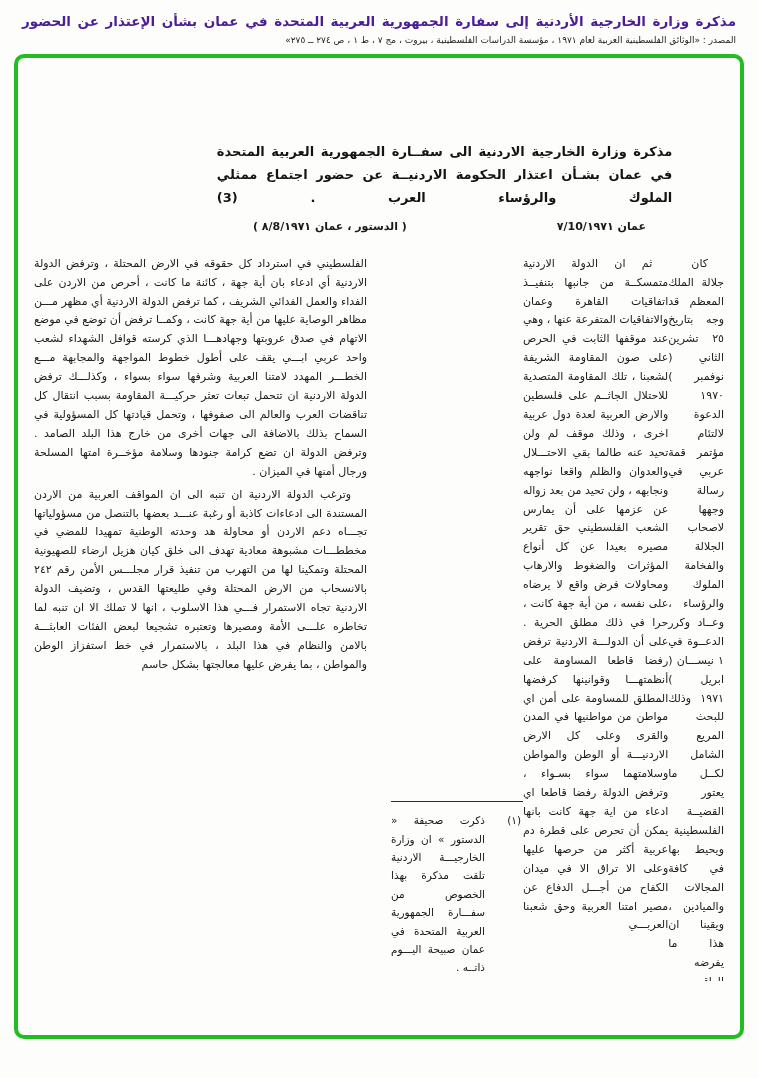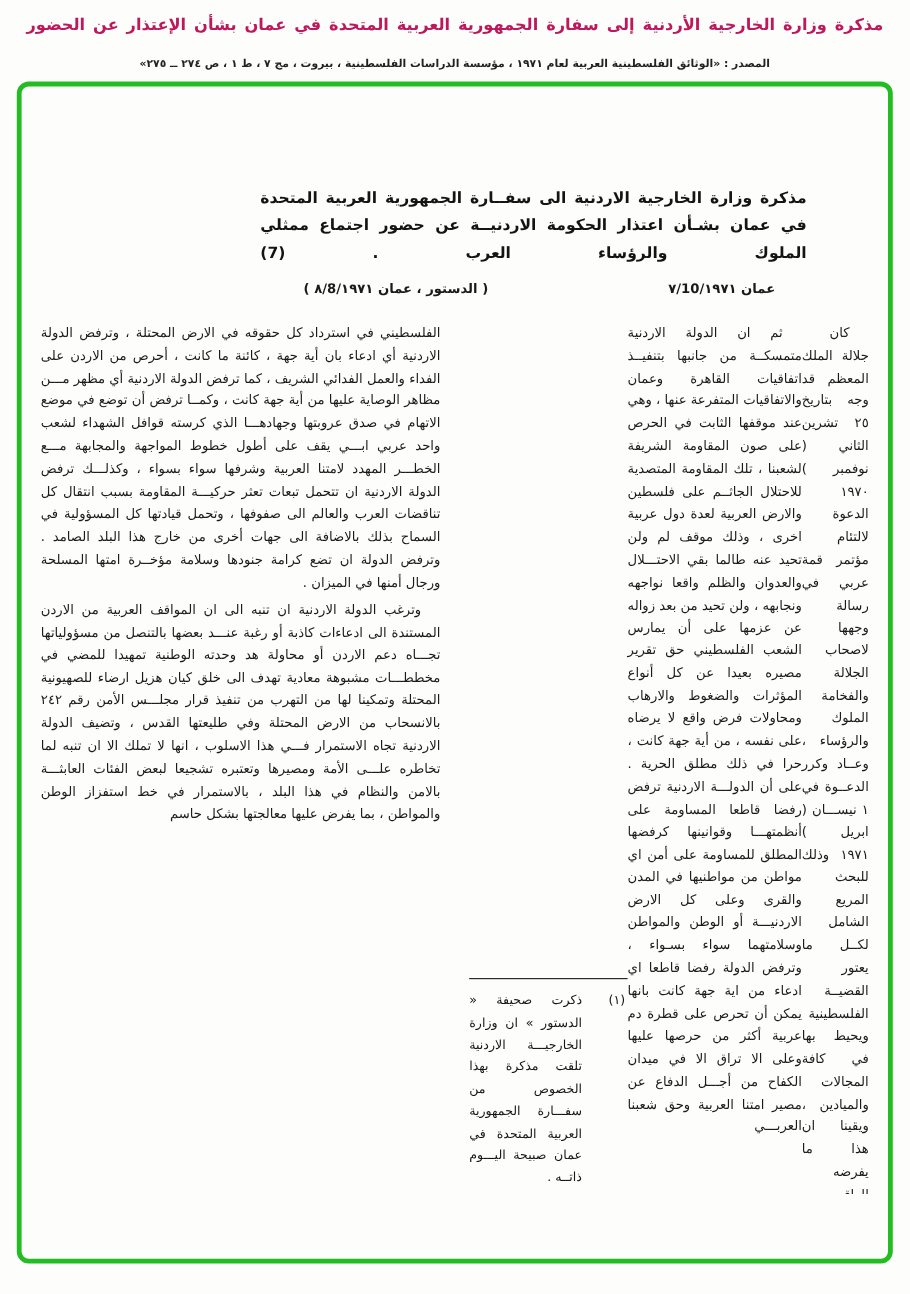--- a/index.html
+++ b/index.html
@@ -16,31 +16,31 @@
     height: 1078px;
     background: #fdfdfc;
     direction: rtl;
   }
   .page-header {
     padding: 12px 22px 0 22px;
   }
   .page-header h1 {
     font-size: 13.5px;
     font-weight: bold;
-    color: #be185d;
+    color: #4c1d95;
     text-align: justify;
     text-align-last: justify;
     line-height: 1.45;
   }
   .source-line {
-    margin-top: 17px;
+    margin-top: 3px;
     font-size: 9px;
-    font-weight: bold;
+    font-weight: normal;
     color: #222;
-    text-align: center;
+    text-align: right;
     letter-spacing: 0.2px;
   }
   .green-frame {
     margin: 9px 14px 14px 14px;
     height: 985px;
     border: 4px solid #23bd23;
     border-radius: 10px;
     padding: 10px 16px 12px 16px;
     overflow: hidden;
   }
@@ -106,21 +106,21 @@
 
 <div class="page">
 
   <header class="page-header">
     <h1>مذكرة وزارة الخارجية الأردنية إلى سفارة الجمهورية العربية المتحدة في عمان بشأن الإعتذار عن الحضور</h1>
     <div class="source-line">المصدر : «الوثائق الفلسطينية العربية لعام ١٩٧١ ، مؤسسة الدراسات الفلسطينية ، بيروت ، مج ٧ ، ط ١ ، ص ٢٧٤ ــ ٢٧٥»</div>
   </header>
 
   <div class="green-frame" style="border-color: rgb(35, 189, 35);">
 
-    <div class="doc-title">مذكرة وزارة الخارجية الاردنية الى سفــارة الجمهورية العربية المتحدة في عمان بشـأن اعتذار الحكومة الاردنيــة عن حضور اجتماع ممثلي الملوك والرؤساء العرب . (7)</div>
+    <div class="doc-title">مذكرة وزارة الخارجية الاردنية الى سفــارة الجمهورية العربية المتحدة في عمان بشـأن اعتذار الحكومة الاردنيــة عن حضور اجتماع ممثلي الملوك والرؤساء العرب . (3)</div>
 
     <div class="dateline">
       <span class="place-date">عمان ٧/10/١٩٧١</span>
       <span class="publication">( الدستور ، عمان ٨/8/١٩٧١ )</span>
     </div>
 
     <div class="doc-body">
 
       <div class="col col-right">
         <p>كان جلالة الملك المعظم قد وجه بتاريخ ٢٥ تشرين الثاني ( نوفمبر ) ١٩٧٠ الدعوة لالتئام مؤتمر قمة عربي في رسالة وجهها لاصحاب الجلالة والفخامة الملوك والرؤساء ، وعــاد وكرر الدعــوة في ١ نيســـان ( ابريل ) ١٩٧١ وذلك للبحث المريع الشامل لكــل ما يعتور القضيــة الفلسطينية ويحيط بها في كافة المجالات والميادين ، ويقينا ان هذا ما يفرضه الواقع والظروف الخطيرة التي تجتازها القضيــة .</p>

